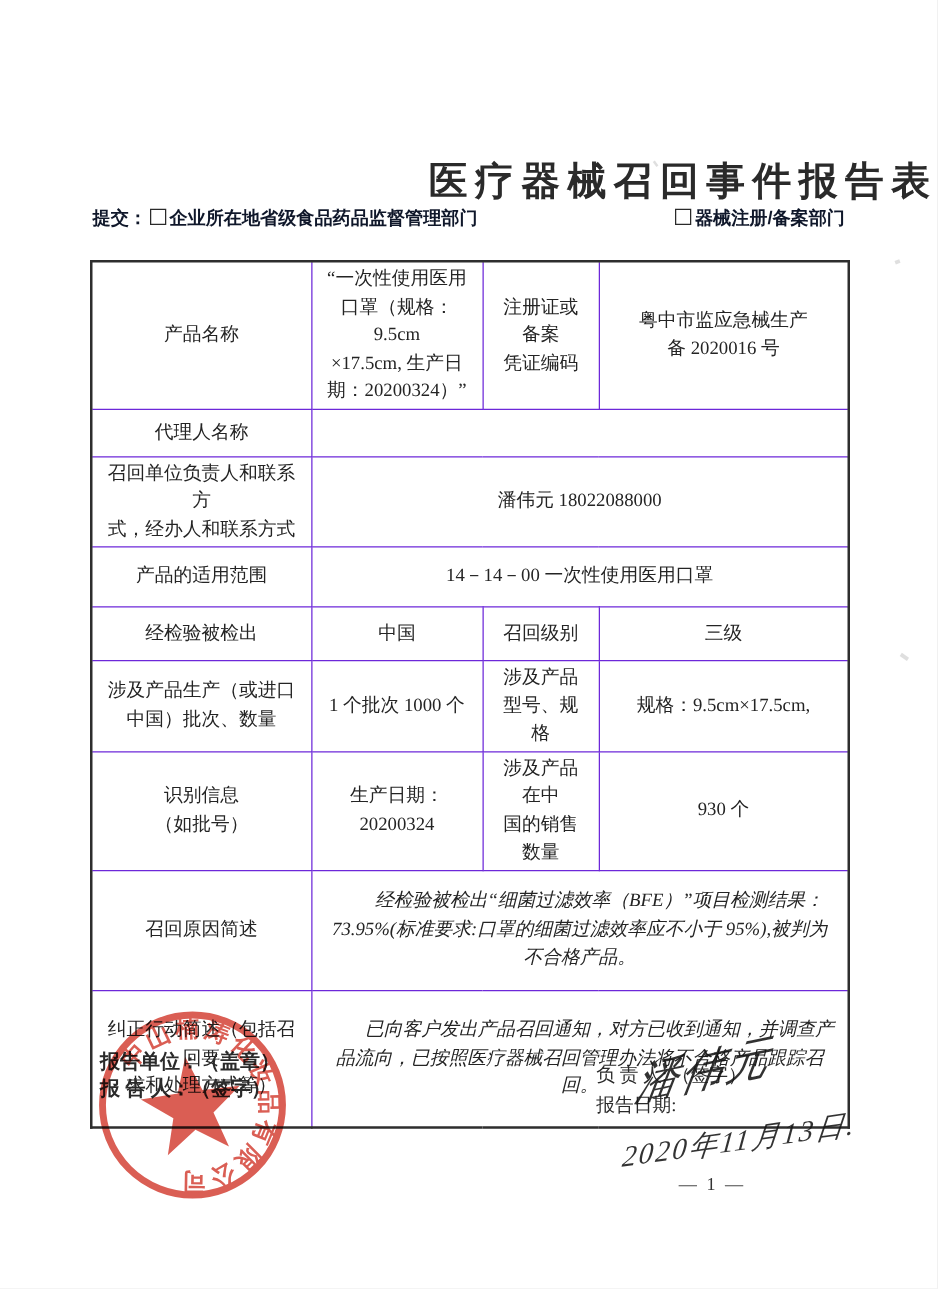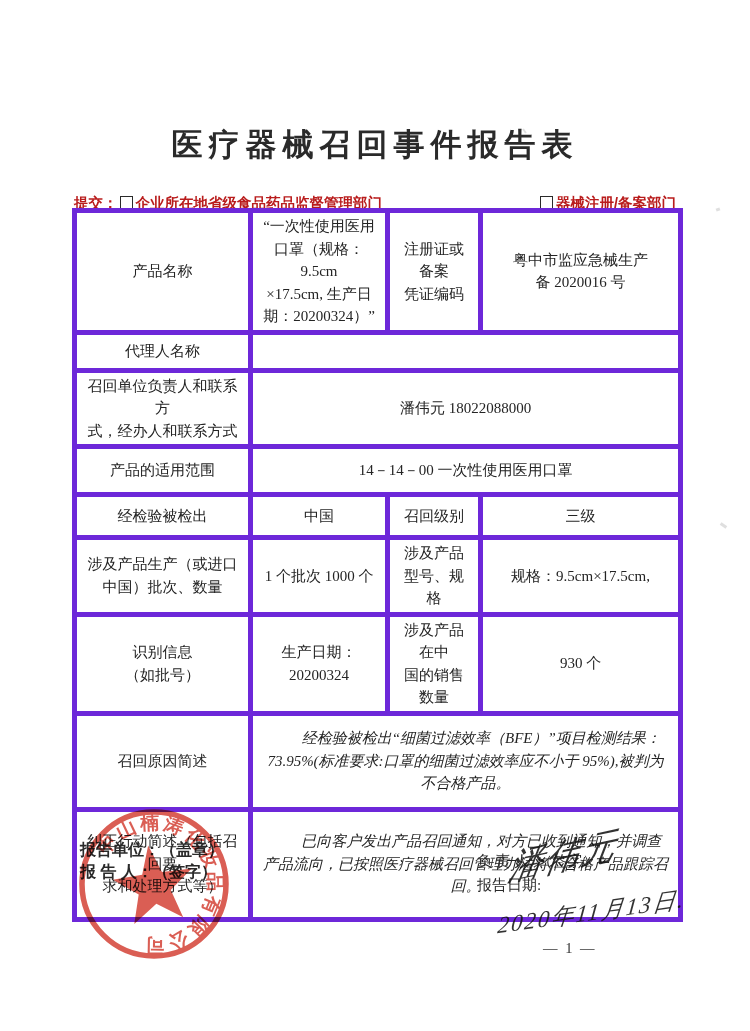--- a/index.html
+++ b/index.html
@@ -2,41 +2,41 @@
 <html><head>
 <meta charset="utf-8">
 <style>
   html,body{margin:0;padding:0;background:#e8e8e8;}
   .page{
     position:relative; width:750px; height:1031px; background:#ffffff;
     font-family:"Liberation Serif","DejaVu Serif",serif; color:#262626;
     overflow:hidden; margin:0 auto;
   }
   .title{
-    position:absolute; left:0; top:124px; width:750px; text-align:center;
+    position:absolute; left:0; top:124px; width:750px; text-align:right;
     font-size:31px; font-weight:bold; letter-spacing:6px; color:#2a2a2a;
     font-family:"Liberation Serif","DejaVu Serif",serif;
   }
   .submit-line{
-    position:absolute; left:74px; top:194px; width:602px;
+    position:absolute; left:74px; top:165px; width:602px;
     display:flex; justify-content:space-between; align-items:center;
-    font-size:14.5px; font-weight:bold; color:#b91c1c;
+    font-size:14.5px; font-weight:bold; color:#0f172a;
     font-family:"Liberation Sans","DejaVu Sans",sans-serif;
   }
   .checkbox{
     display:inline-block; width:11px; height:11px; border:1.5px solid #2a2a2a;
     margin:0 3px -1px 2px; background:#fff;
   }
   table.report{
     position:absolute; left:72px; top:208px; width:606px;
     border-collapse:collapse; table-layout:fixed;
     border:2px solid #2e2e2e;
   }
   table.report td{
-    border:5px solid #6d28d9; text-align:center; vertical-align:middle;
+    border:1px solid #6d28d9; text-align:center; vertical-align:middle;
     white-space:pre-line; padding:2px 10px; overflow:hidden;
     font-size:15px; line-height:1.5; color:#242424;
   }
   td.lbl{ font-size:13.5px; line-height:1.6; color:#2b2b2b; }
   td.val-lg{ font-size:16px; }
   td.val-left{ text-align:left; padding-left:8px; }
   td.text-block{
     text-align:left; text-indent:2.1em; padding:4px 10px 4px 9px;
     font-size:15.5px; line-height:1.62;font-style:italic;
   }

